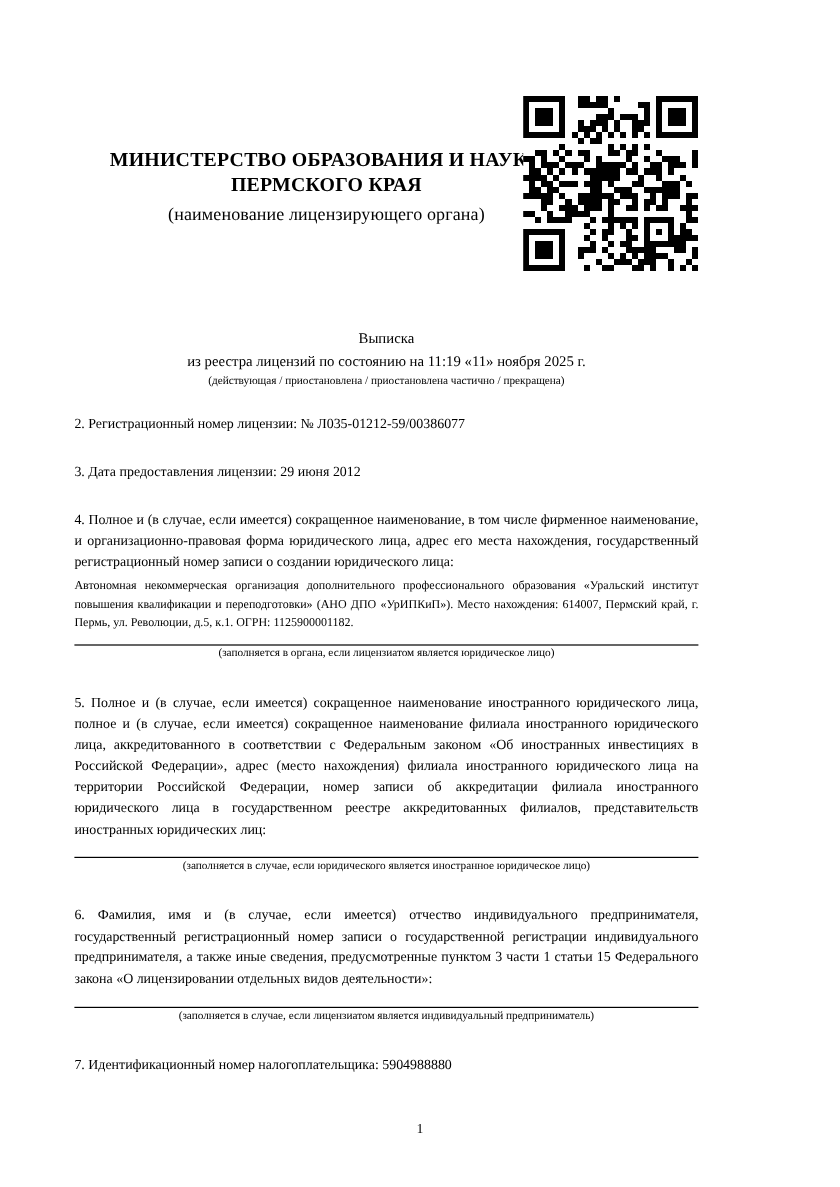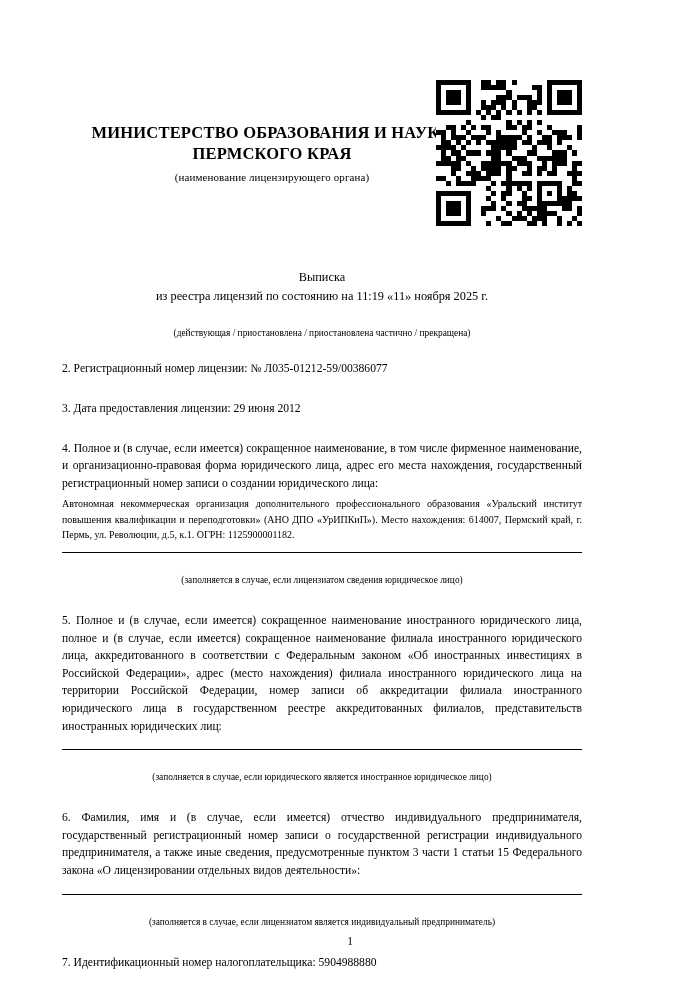--- a/index.html
+++ b/index.html
@@ -39,21 +39,21 @@
     width: 420px;
     text-align: center;
   }
   .ministry-title {
     font-size: 16.5px;
     font-weight: bold;
     line-height: 1.28;
     letter-spacing: 0.2px;
   }
   .org-caption {
-    font-size: 11px;
+    font-size: 15px;
     margin-top: 7px;
     letter-spacing: 0.1px;
   }
   
   .doc-title {
     margin-top: 85px;
     text-align: center;
     font-size: 12.3px;
     line-height: 1.55;
   }
@@ -64,21 +64,21 @@
   .item {
     margin-top: 22px;
     font-size: 11.6px;
     line-height: 1.52;
     text-align: justify;
   }
   .item.tight { margin-top: 27px; }
   .sub-caption {
     text-align: center;
     font-size: 9.4px;
-    margin-top: 22px;
+    margin-top: 2px;
   }
   .body-block {
     margin-top: 4px;
     font-size: 10px;
     line-height: 1.52;
     text-align: justify;
   }
   .rule {
     border: 0;
     border-top: 1px solid #000;
@@ -120,21 +120,21 @@
 
   <div class="sub-caption">(действующая / приостановлена / приостановлена частично / прекращена)</div>
 
   <div class="item">2. Регистрационный номер лицензии: № Л035-01212-59/00386077</div>
 
   <div class="item">3. Дата предоставления лицензии: 29 июня 2012</div>
 
   <div class="item">4. Полное и (в случае, если имеется) сокращенное наименование, в том числе фирменное наименование, и организационно-правовая форма юридического лица, адрес его места нахождения, государственный регистрационный номер записи о создании юридического лица:</div>
   <div class="body-block">Автономная некоммерческая организация дополнительного профессионального образования «Уральский институт повышения квалификации и переподготовки» (АНО ДПО «УрИПКиП»). Место нахождения: 614007, Пермский край, г. Пермь, ул. Революции, д.5, к.1. ОГРН: 1125900001182.</div>
   <hr class="rule">
-  <div class="sub-caption">(заполняется в случае, если лицензиатом сведения юридическое лицо)</div>
+  <div class="sub-caption">(заполняется в органа, если лицензиатом является юридическое лицо)</div>
 
   <div class="item tight">5. Полное и (в случае, если имеется) сокращенное наименование иностранного юридического лица, полное и (в случае, если имеется) сокращенное наименование филиала иностранного юридического лица, аккредитованного в соответствии с Федеральным законом «Об иностранных инвестициях в Российской Федерации», адрес (место нахождения) филиала иностранного юридического лица на территории Российской Федерации, номер записи об аккредитации филиала иностранного юридического лица в государственном реестре аккредитованных филиалов, представительств иностранных юридических лиц:</div>
   <hr class="rule tight-top">
   <div class="sub-caption">(заполняется в случае, если юридического является иностранное юридическое лицо)</div>
 
   <div class="item tight">6. Фамилия, имя и (в случае, если имеется) отчество индивидуального предпринимателя, государственный регистрационный номер записи о государственной регистрации индивидуального предпринимателя, а также иные сведения, предусмотренные пунктом 3 части 1 статьи 15 Федерального закона «О лицензировании отдельных видов деятельности»:</div>
   <hr class="rule tight-top">
   <div class="sub-caption">(заполняется в случае, если лицензиатом является индивидуальный предприниматель)</div>
 
   <div class="item tight">7. Идентификационный номер налогоплательщика: 5904988880</div>

